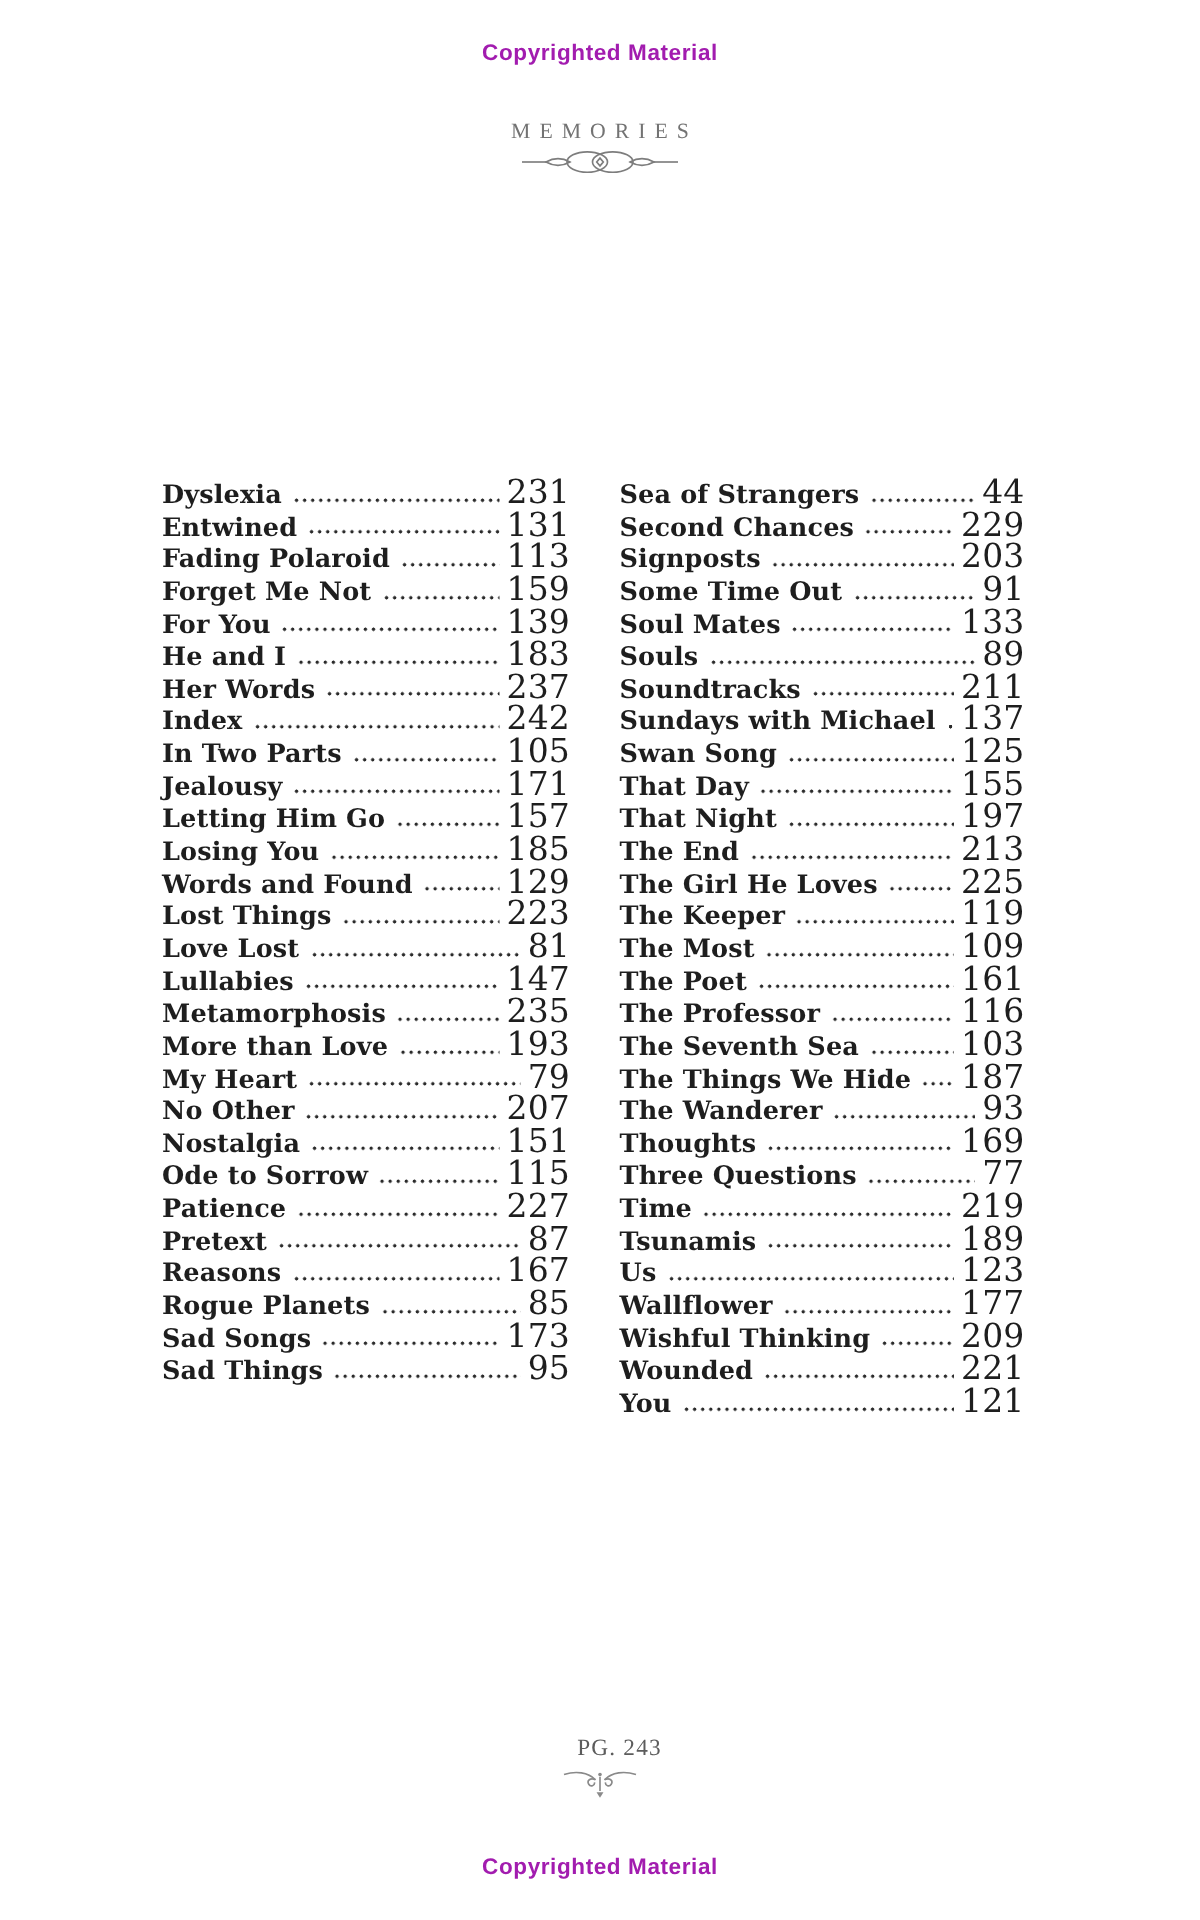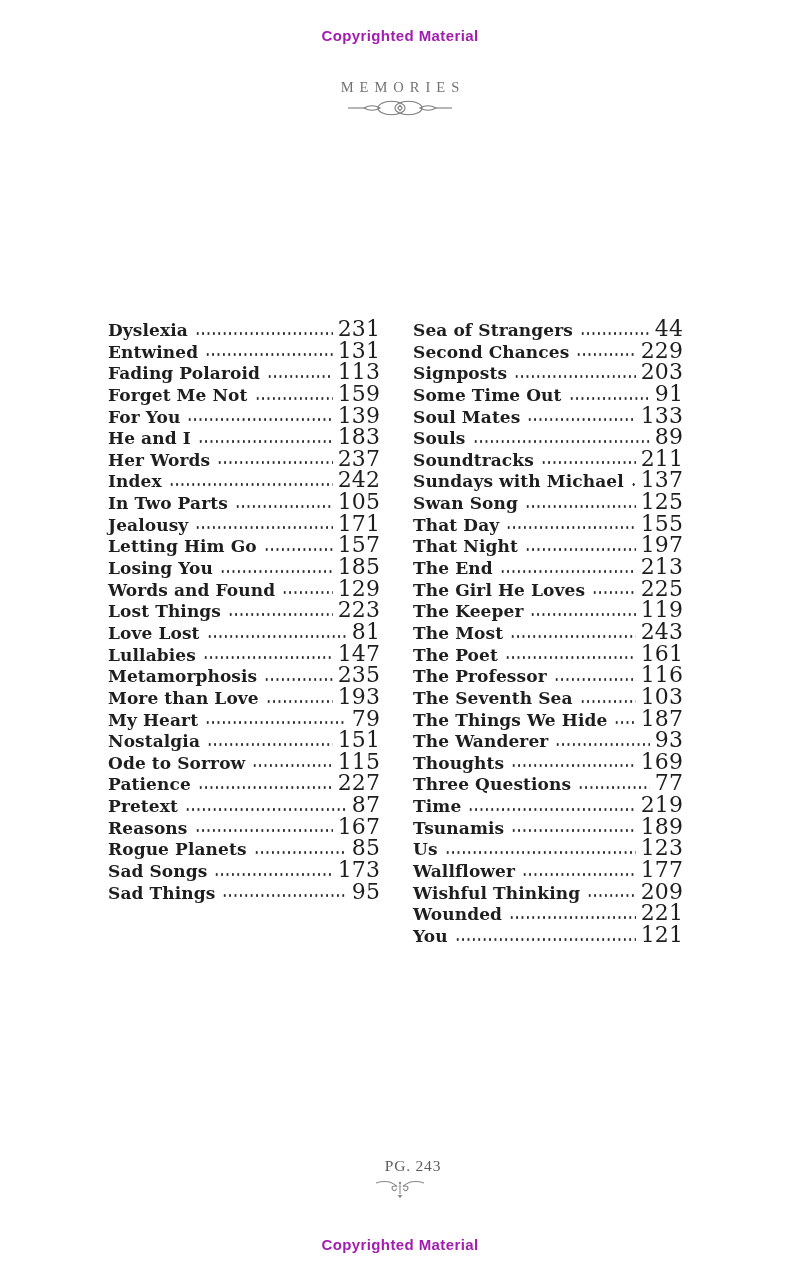--- a/index.html
+++ b/index.html
@@ -240,20 +240,25 @@
     <span class="toc-leader"></span>
     <span class="toc-page">193</span>
   </div>
 
   <div class="toc-row">
     <span class="toc-title">My Heart</span>
     <span class="toc-leader"></span>
     <span class="toc-page">79</span>
   </div>
 
+  <div class="toc-row">
+    <span class="toc-title">No Other</span>
+    <span class="toc-leader"></span>
+    <span class="toc-page">207</span>
+  </div>
 
   <div class="toc-row">
     <span class="toc-title">Nostalgia</span>
     <span class="toc-leader"></span>
     <span class="toc-page">151</span>
   </div>
 
   <div class="toc-row">
     <span class="toc-title">Ode to Sorrow</span>
     <span class="toc-leader"></span>
@@ -377,21 +382,21 @@
 
   <div class="toc-row">
     <span class="toc-title">The Keeper</span>
     <span class="toc-leader"></span>
     <span class="toc-page">119</span>
   </div>
 
   <div class="toc-row">
     <span class="toc-title">The Most</span>
     <span class="toc-leader"></span>
-    <span class="toc-page">243</span>
+    <span class="toc-page">109</span>
   </div>
 
   <div class="toc-row">
     <span class="toc-title">The Poet</span>
     <span class="toc-leader"></span>
     <span class="toc-page">161</span>
   </div>
 
   <div class="toc-row">
     <span class="toc-title">The Professor</span>

